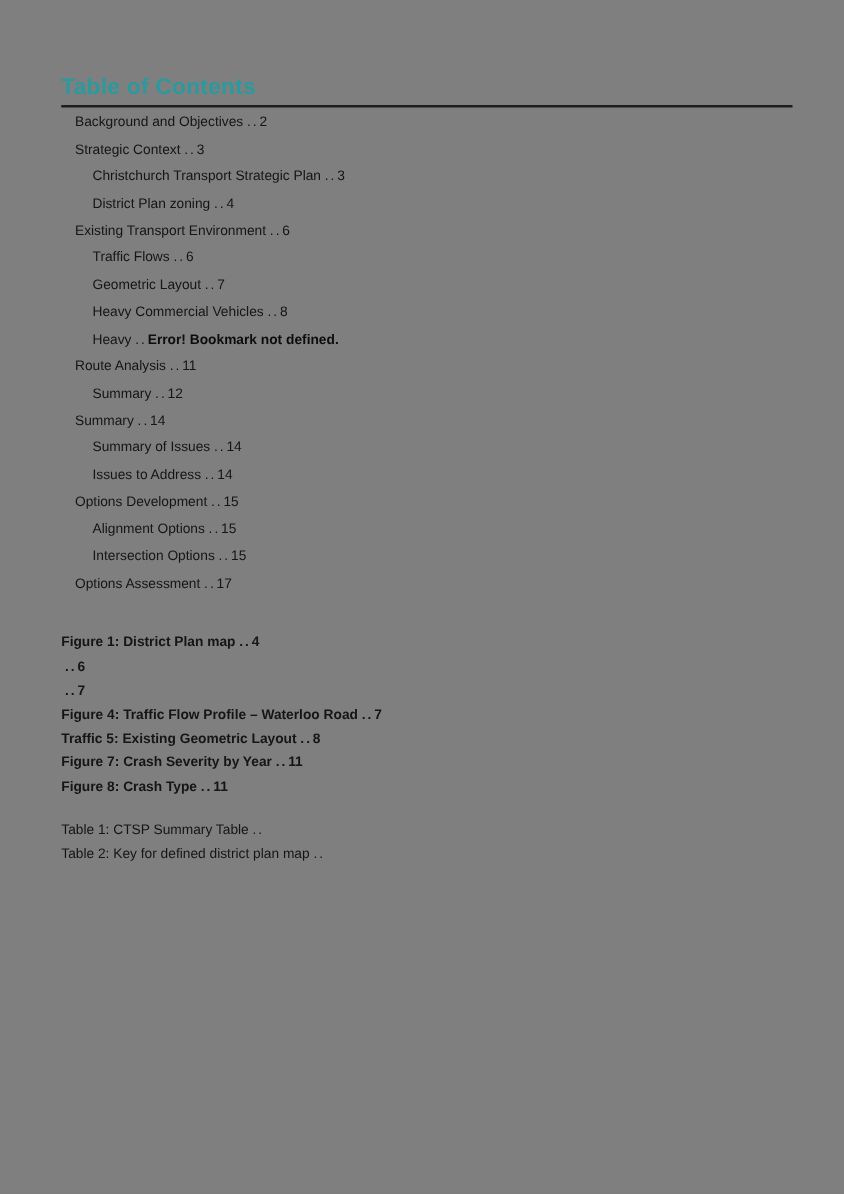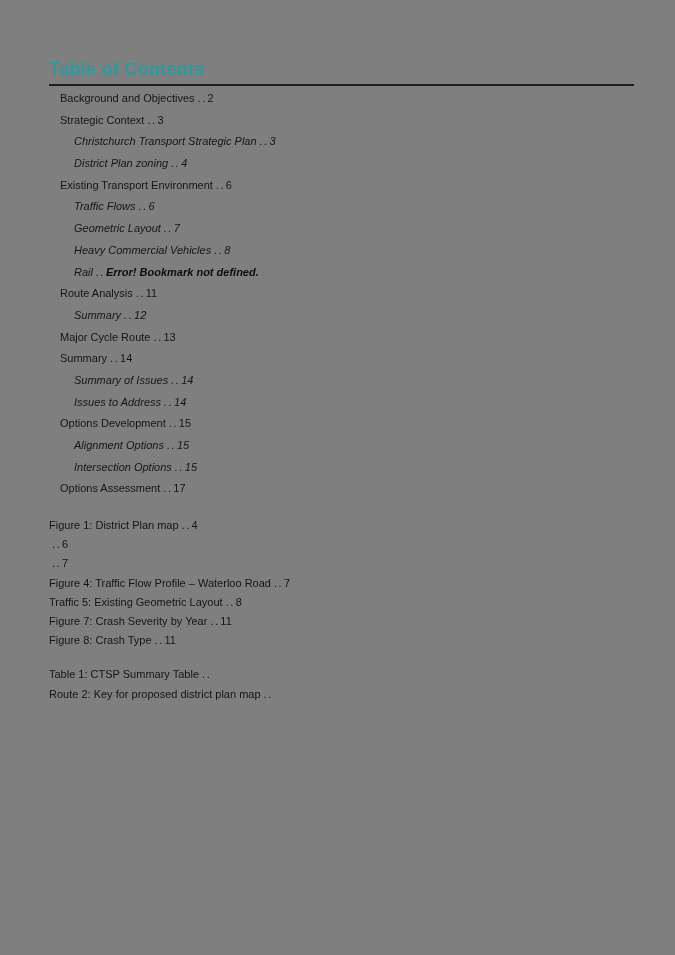--- a/index.html
+++ b/index.html
@@ -43,25 +43,25 @@
     min-width:8px;
   }
   .row .leader::after {
     content:"..........................................................................................................................................................................................................................................................................";
     letter-spacing:1.6px;
     font-size:11px;
   }
   .row .page { flex:0 0 auto; }
 
   .lvl1 { padding-left:11px; }
-  .lvl2 { padding-left:25px;font-style:italic; }
+  .lvl2 { padding-left:25px; }
 
   .error-page .page { font-weight:bold; color:#0d0d0d; }
 
-  .figures { margin-top:15px; }
+  .figures { margin-top:26px;font-weight:bold; }
   .tables  { margin-top:15px;text-align:right; }
 </style>
 </head>
 <body>
 
 <div class="page">
   <div class="content">
 
     <div class="toc-title">Table of Contents</div>
     <div class="title-rule"></div>
@@ -102,38 +102,33 @@
           <span class="label">Geometric Layout</span>
           <span class="leader"></span>
           <span class="page">7</span>
         </div>
         <div class="row lvl2">
           <span class="label">Heavy Commercial Vehicles</span>
           <span class="leader"></span>
           <span class="page">8</span>
         </div>
         <div class="row lvl2 error-page">
-          <span class="label">Rail</span>
+          <span class="label">Heavy</span>
           <span class="leader"></span>
           <span class="page">Error! Bookmark not defined.</span>
         </div>
         <div class="row lvl1">
           <span class="label">Route Analysis</span>
           <span class="leader"></span>
           <span class="page">11</span>
         </div>
         <div class="row lvl2">
           <span class="label">Summary</span>
           <span class="leader"></span>
           <span class="page">12</span>
-        </div>
-        <div class="row lvl1">
-          <span class="label">Major Cycle Route</span>
-          <span class="leader"></span>
-          <span class="page">13</span>
         </div>
         <div class="row lvl1">
           <span class="label">Summary</span>
           <span class="leader"></span>
           <span class="page">14</span>
         </div>
         <div class="row lvl2">
           <span class="label">Summary of Issues</span>
           <span class="leader"></span>
           <span class="page">14</span>
@@ -203,20 +198,20 @@
       </div>
 
     <div class="tables">
 
     <div class="row">
           <span class="label">Table 1: CTSP Summary Table</span>
           <span class="leader"></span>
           <span class="page">3</span>
         </div>
         <div class="row">
-          <span class="label">Route 2: Key for proposed district plan map</span>
+          <span class="label">Table 2: Key for defined district plan map</span>
           <span class="leader"></span>
           <span class="page">4</span>
         </div>
       </div>
 
   </div>
 </div>
 
 </body></html>

